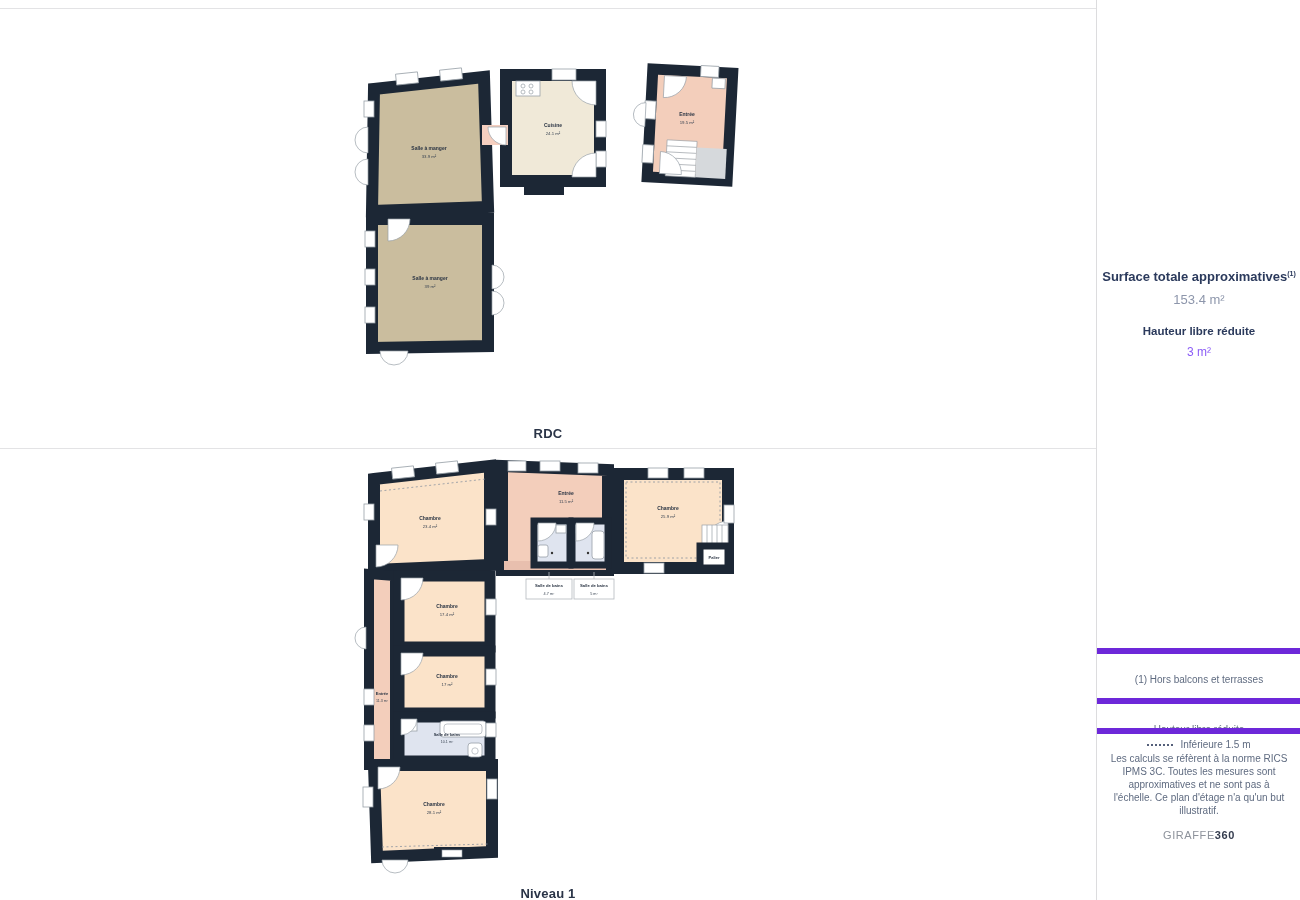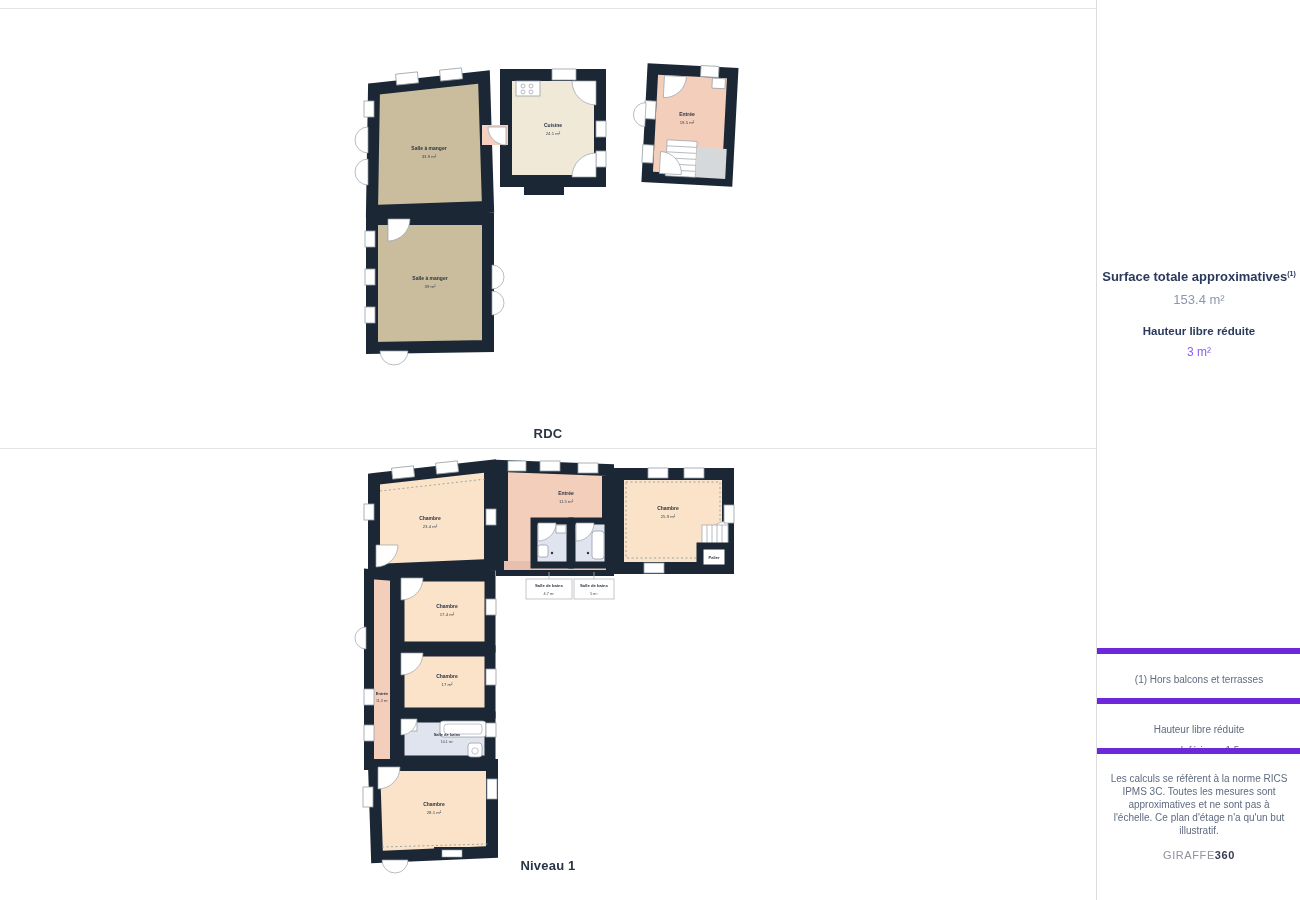--- a/index.html
+++ b/index.html
@@ -10,41 +10,41 @@
   
   .main { position:absolute; left:0; top:0; width:1096px; height:900px; }
   .panel { position:absolute; left:0; width:1096px; }
   .panel-rdc { top:8px; height:441px; border-top:1px solid #e3e3e5; border-bottom:1px solid #e3e3e5; }
   .panel-n1  { top:449px; height:451px; }
   .panel svg { position:absolute; left:0; top:0; }
 
   .floor-label { position:absolute; left:0; width:1096px; text-align:center;
                  font-weight:bold; font-size:13px; color:#2a3447; letter-spacing:.2px; }
   .floor-label.rdc { top:426px; }
-  .floor-label.n1  { top:858px; }
+  .floor-label.n1  { top:886px; }
 
   
   .sidebar { position:absolute; left:1096px; top:0; width:204px; height:900px;
              border-left:1px solid #dcdcde; background:#fff; color:#2e3d5e; }
   .side-surface { position:absolute; top:269px; left:0; width:204px; text-align:center; }
   .s-title { font-size:13px; font-weight:bold; color:#2b3a5c; }
   .s-title sup { font-size:7px; }
   .s-value { font-size:13px; color:#8d96ab; margin-top:8px; }
   .s-sub   { font-size:11.5px; font-weight:bold; color:#2b3a5c; margin-top:18px; }
   .s-value2{ font-size:12px; color:#8b5cf6; margin-top:8px; }
 
   .side-sec { position:absolute; left:0; width:204px; border-top:6px solid #6d28d9;
               text-align:center; color:#5f6b80; font-size:10px; }
   .sec-note   { top:648px; height:50px; }
   .sec-note .t { margin-top:20px; }
   .sec-legend { top:698px; height:70px; }
   .sec-legend .t { margin-top:20px; }
-  .legend-row { margin-top:10px; display:flex; align-items:center; justify-content:center; gap:7px; }
+  .legend-row { margin-top:4px; display:flex; align-items:center; justify-content:center; gap:7px; }
   .dotted { width:26px; border-top:2px dotted #55607a; height:0; }
-  .sec-legal  { top:748px; height:99px; }
+  .sec-legal  { top:728px; height:99px; }
   .sec-legal .t { margin:18px 12px 0 12px; line-height:13px; }
   .brand { margin-top:12px; font-size:11px; letter-spacing:.6px; }
   .brand .g { color:#8d929b; }
   .brand .n { color:#343c4e; font-weight:bold; }
 
   
   .room-name { font-size:5px; font-weight:bold; fill:#2a3443; text-anchor:middle; }
   .room-area { font-size:4.3px; fill:#3a4553; text-anchor:middle; }
   .room-name.small { font-size:4px; }
   .room-area.small { font-size:3.7px; }

